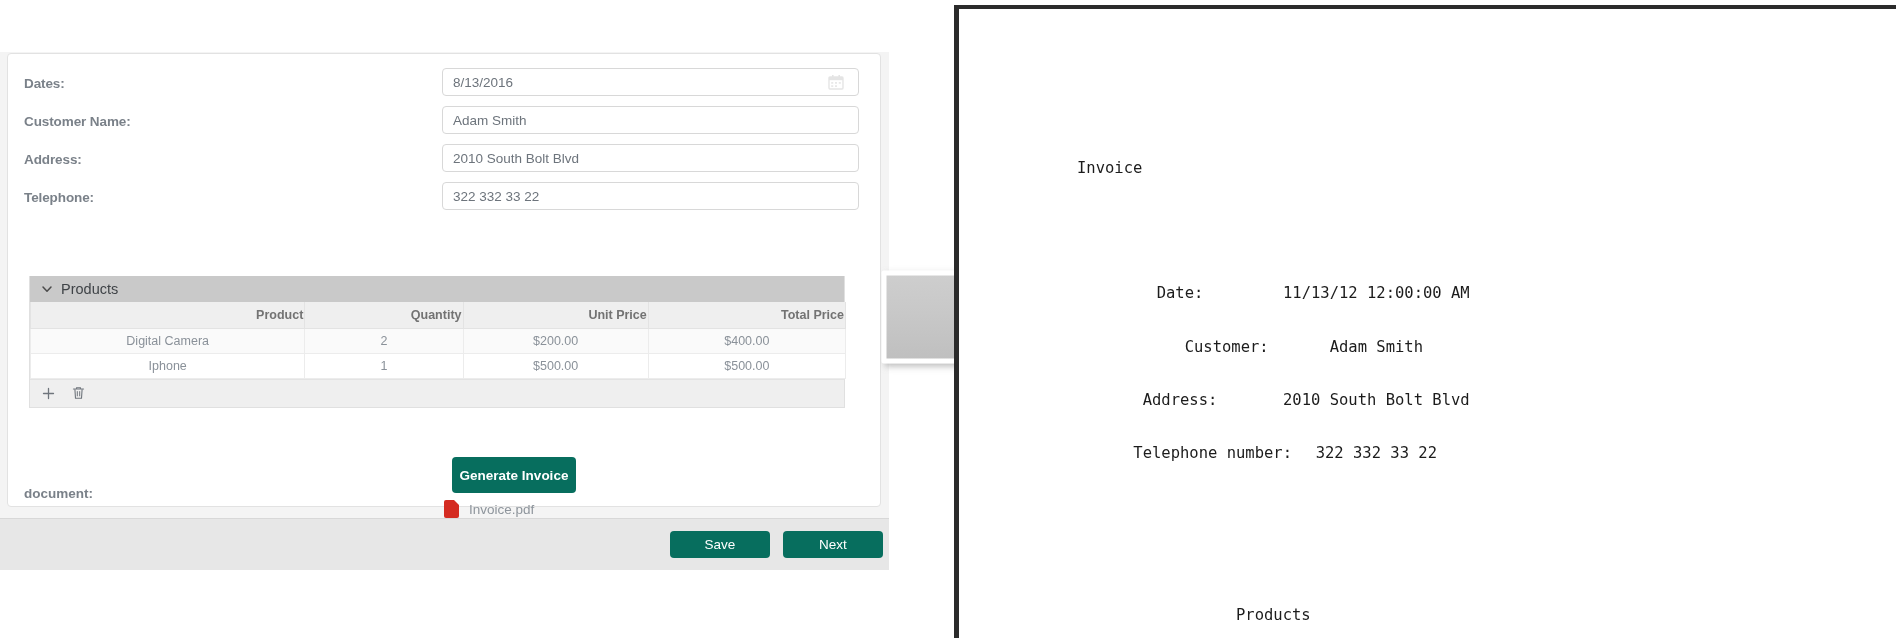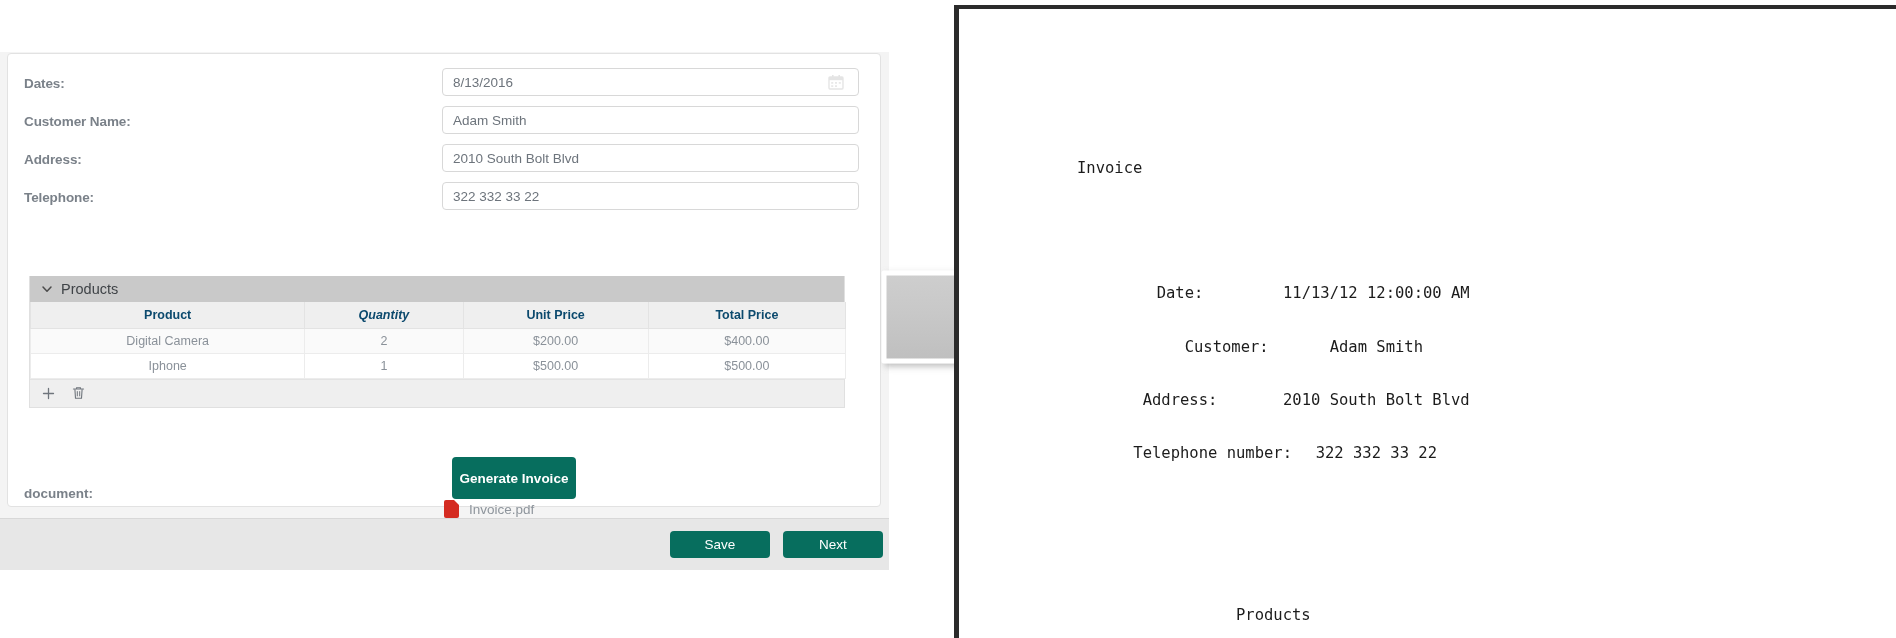--- a/index.html
+++ b/index.html
@@ -110,22 +110,22 @@
     width: 816px;
     table-layout: fixed;
   }
   table.grid th {
     background: #efefef;
     border: 1px solid #e3e3e3;
     border-top: none;
     height: 26px;
     font-size: 12.5px;
     font-weight: bold;
-    color: #0c4a6e;
-    text-align: center;
+    color: #737373;
+    text-align: right;
   }
   table.grid td {
     border: 1px solid #ececec;
     height: 25px;
     font-size: 12.5px;
     color: #8a9199;
     text-align: center;
     background: #ffffff;
   }
   table.grid tr.alt td { background: #fafafa; }
@@ -143,21 +143,21 @@
     color: #6f757c;
     cursor: pointer;
     display: inline-flex;
     align-items: center;
     justify-content: center;
   }
 
   .gen-btn {
     position: absolute;
     left: 444px; top: 403px;
-    width: 124px; height: 42px;
+    width: 124px; height: 36px;
     background: #076e5e;
     border: none;
     border-radius: 4px;
     color: #ffffff;
     font-size: 13.5px;
     font-weight: bold;
     cursor: pointer;
     font-family: "Liberation Sans", sans-serif;
   }
 
@@ -299,21 +299,21 @@
               <path d="M3 5 L7 9.2 L11 5" fill="none" stroke="#4b4b4b" stroke-width="1.5" stroke-linecap="round" stroke-linejoin="round"></path>
             </svg>
           </span>
           <span class="prod-title">Products</span>
         </div>
 
         <table class="grid">
           <thead>
             <tr>
               <th style="width:274px;">Product</th>
-              <th style="width:158px;font-style:italic;">Quantity</th>
+              <th style="width:158px;">Quantity</th>
               <th style="width:185px;">Unit Price</th>
               <th style="width:197px;">Total Price</th>
             </tr>
           </thead>
           <tbody>
             <tr class="alt">
               <td>Digital Camera</td>
               <td>2</td>
               <td>$200.00</td>
               <td>$400.00</td>

